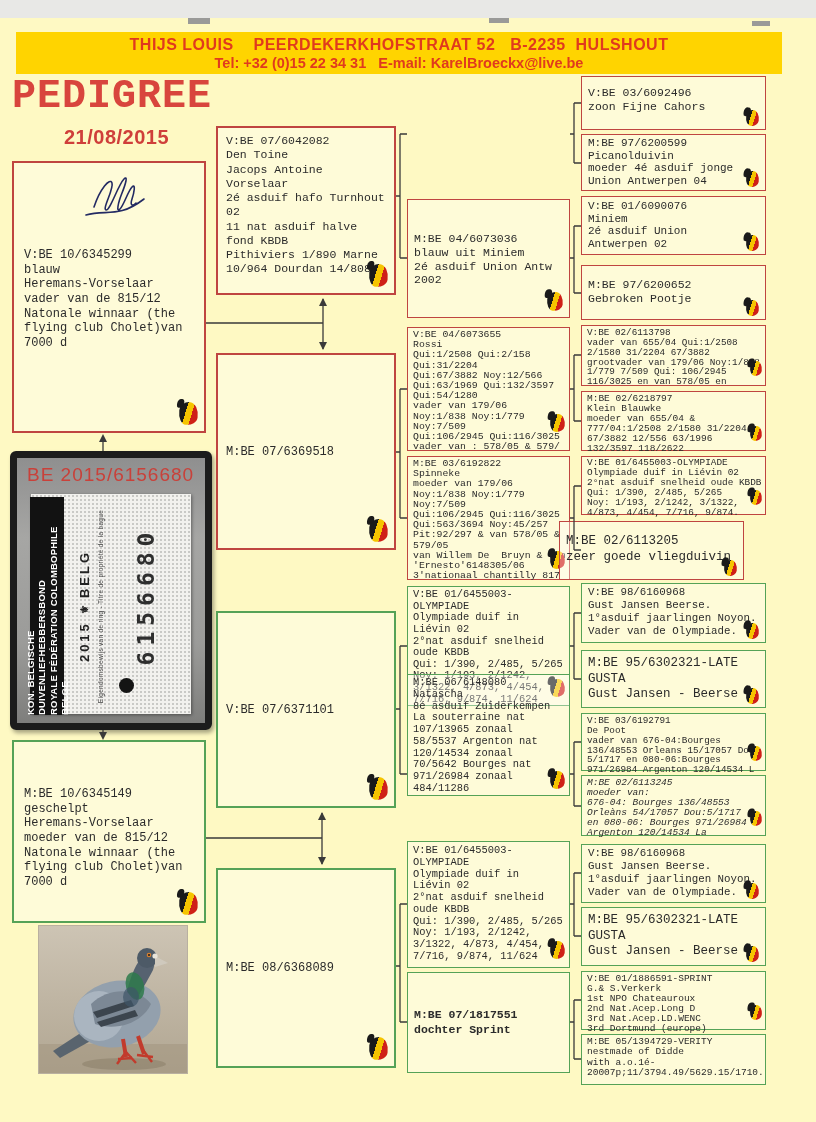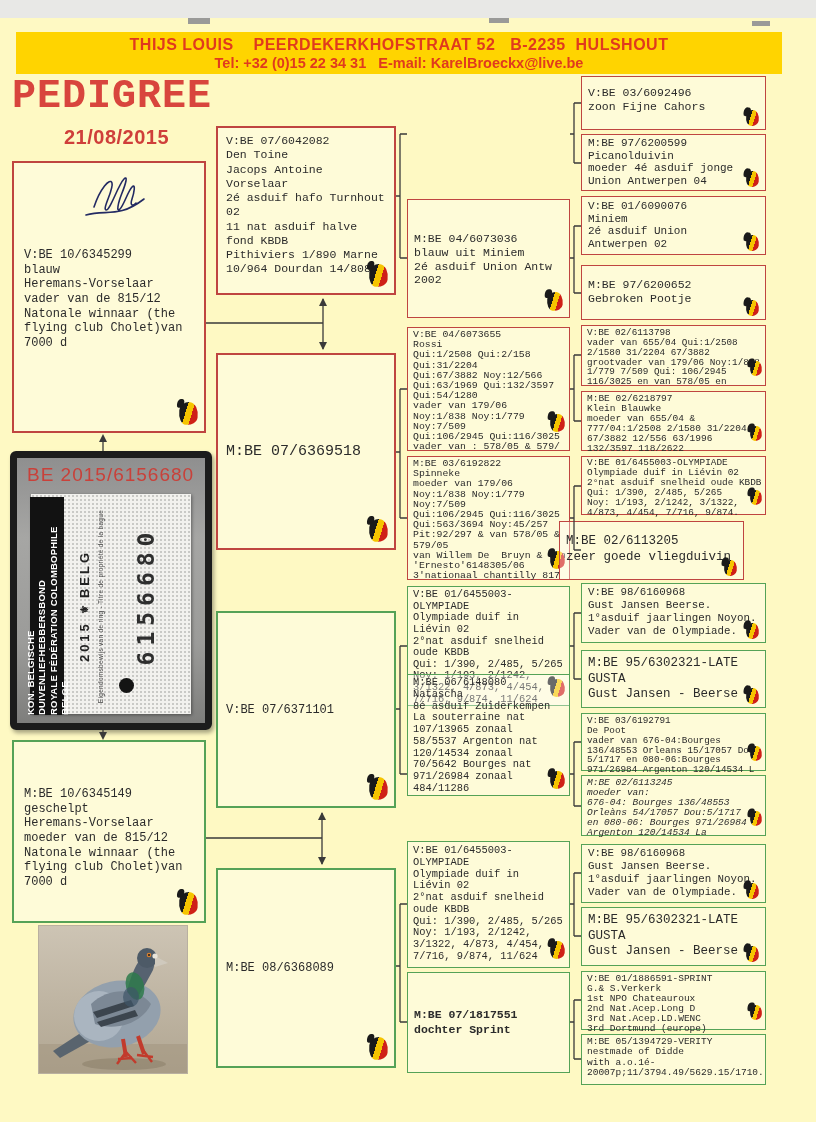--- a/index.html
+++ b/index.html
@@ -152,21 +152,21 @@
 Jacops Antoine Vorselaar
 2é asduif hafo Turnhout
 02
 11 nat asduif halve
 fond KBDB
 Pithiviers 1/890 Marne
 10/964 Dourdan 14/808</div>
     <i class="flag"></i>
   </div>
   <div class="pbox red" style="left:216px;top:335px;width:180px;height:197px;display:flex;align-items:center;">
-    <div class="btxt" style="padding-left:8px;font-size:15px;">M:BE 07/6369518</div>
+    <div class="btxt" style="padding-left:8px;font-size:12px;">M:BE 07/6369518</div>
     <i class="flag"></i>
   </div>
   <div class="pbox green" style="left:216px;top:593px;width:180px;height:197px;display:flex;align-items:center;">
     <div class="btxt" style="padding-left:8px;font-size:12px;">V:BE 07/6371101</div>
     <i class="flag"></i>
   </div>
   <div class="pbox green" style="left:216px;top:850px;width:180px;height:200px;display:flex;align-items:center;">
     <div class="btxt" style="padding-left:8px;font-size:12px;">M:BE 08/6368089</div>
     <i class="flag"></i>
   </div>

